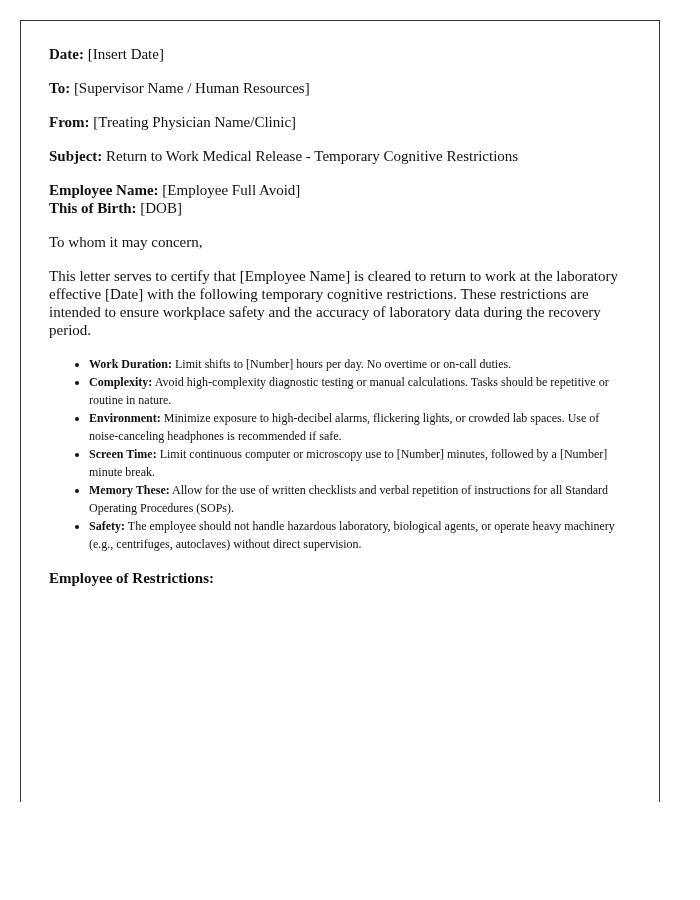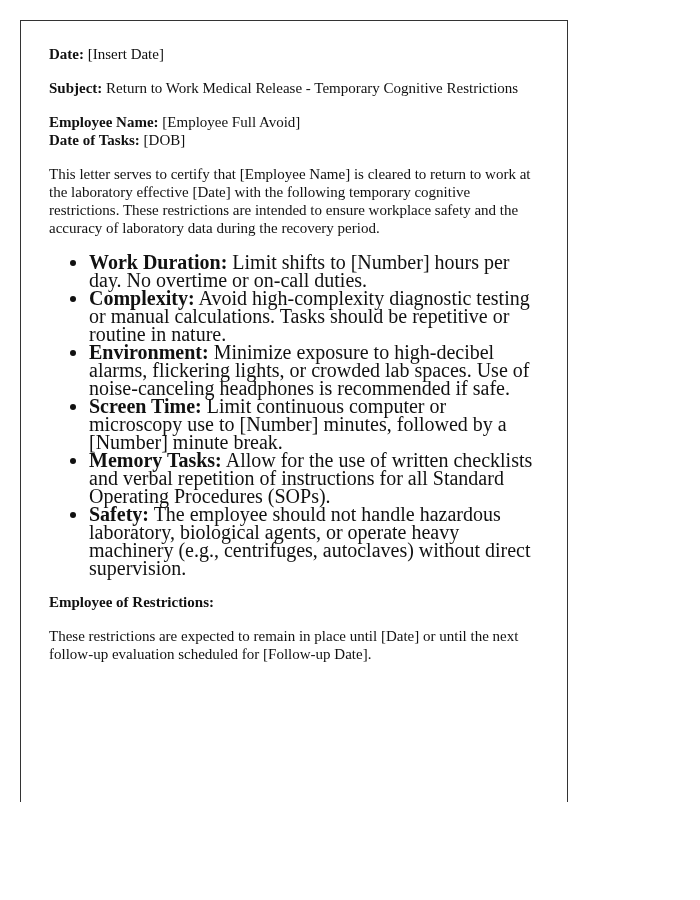--- a/index.html
+++ b/index.html
@@ -1,41 +1,43 @@
 <!DOCTYPE html>
 <html><head>
 <meta charset="utf-8">
 <style>
   html, body { margin: 0; padding: 0; background: #ffffff; }
   body { width: 700px; height: 900px; position: relative; overflow: hidden;
          font-family: "Liberation Serif", "DejaVu Serif", serif; color: #111; }
   .page {
-    position: absolute; left: 20px; top: 20px; width: 548px; height: 782px;
+    position: absolute; left: 20px; top: 20px; width: 640px; height: 782px;
     border: 1px solid #333; border-bottom: none; box-sizing: border-box;
     padding: 24px 28px 0 28px; overflow: hidden;
   }
   p { margin: 0 0 16px 0; font-size: 15px; line-height: 18px; }
   b { font-weight: bold; }
-  ul { margin: 0 0 16px 0; padding-left: 40px; font-size: 20px; line-height: 18px; }
+  ul { margin: 0 0 16px 0; padding-left: 40px; font-size: 12px; line-height: 18px; }
   li { margin: 0; padding-left: 0; }
 </style>
 </head>
 <body>
 
 <div class="page">
   <p><b>Date:</b> <span>[Insert Date]</span></p>
+  <p><b>To:</b> <span>[Supervisor Name / Human Resources]</span></p>
+  <p><b>From:</b> <span>[Treating Physician Name/Clinic]</span></p>
   <p><b>Subject:</b> <span>Return to Work Medical Release - Temporary Cognitive Restrictions</span></p>
   <p>
     <b>Employee Name:</b> <span>[Employee Full Avoid]</span><br>
-    <b>Date of Tasks:</b> <span>[DOB]</span>
+    <b>This of Birth:</b> <span>[DOB]</span>
   </p>
+  <p>To whom it may concern,</p>
   <p>This letter serves to certify that [Employee Name] is cleared to return to work at the laboratory effective [Date] with the following temporary cognitive restrictions. These restrictions are intended to ensure workplace safety and the accuracy of laboratory data during the recovery period.</p>
   <ul>
     <li><b>Work Duration:</b> <span>Limit shifts to [Number] hours per day. No overtime or on-call duties.</span></li>
     <li><b>Complexity:</b> <span>Avoid high-complexity diagnostic testing or manual calculations. Tasks should be repetitive or routine in nature.</span></li>
     <li><b>Environment:</b> <span>Minimize exposure to high-decibel alarms, flickering lights, or crowded lab spaces. Use of noise-canceling headphones is recommended if safe.</span></li>
     <li><b>Screen Time:</b> <span>Limit continuous computer or microscopy use to [Number] minutes, followed by a [Number] minute break.</span></li>
-    <li><b>Memory Tasks:</b> <span>Allow for the use of written checklists and verbal repetition of instructions for all Standard Operating Procedures (SOPs).</span></li>
+    <li><b>Memory These:</b> <span>Allow for the use of written checklists and verbal repetition of instructions for all Standard Operating Procedures (SOPs).</span></li>
     <li><b>Safety:</b> <span>The employee should not handle hazardous laboratory, biological agents, or operate heavy machinery (e.g., centrifuges, autoclaves) without direct supervision.</span></li>
   </ul>
   <p><b>Employee of Restrictions:</b></p>
-  <p>These restrictions are expected to remain in place until [Date] or until the next follow-up evaluation scheduled for [Follow-up Date].</p>
 </div>
 
 </body></html>

